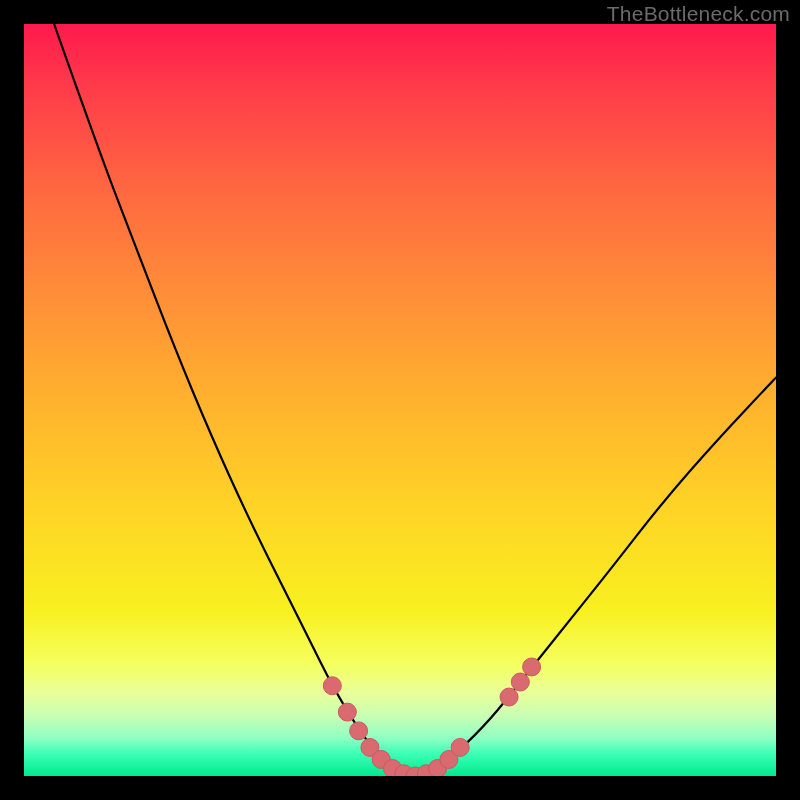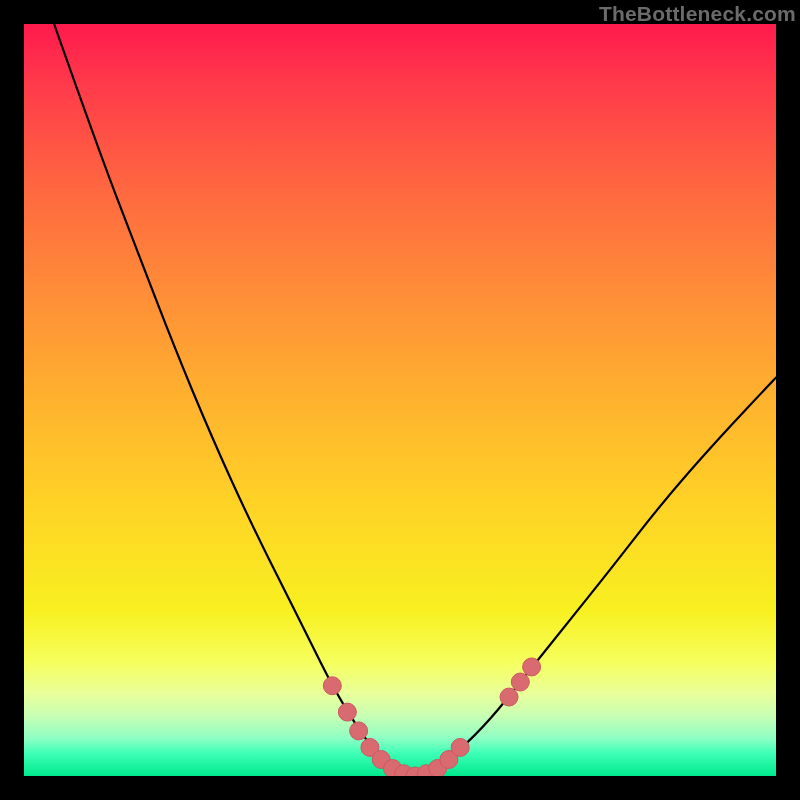--- a/index.html
+++ b/index.html
@@ -52,24 +52,24 @@
   .curve-svg {
     position: absolute;
     left: 0;
     top: 0;
     width: 752px;
     height: 752px;
   }
   .watermark {
     position: absolute;
     top: 2px;
-    right: 4px;
+    right: 10px;
     color: #6b6b6b;
     font-size: 21px;
-    font-weight: 700;
+    font-weight: 400;
     letter-spacing: 0.2px;
     user-select: none;
   }
 </style>
 </head>
 <body>
 
 <div class="frame">
   <div class="plot-area">
     <div class="gradient"></div>

